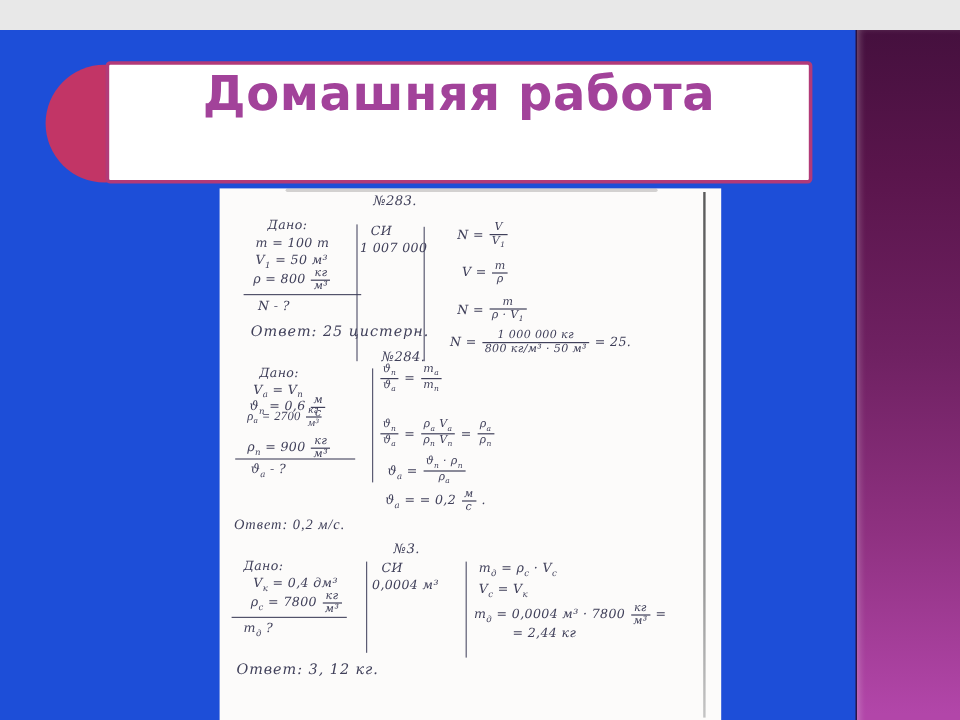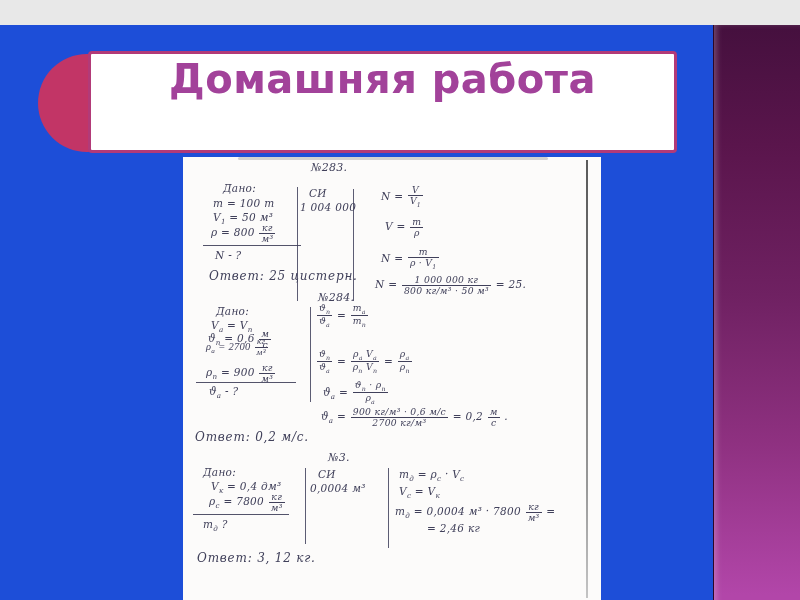--- a/index.html
+++ b/index.html
@@ -93,21 +93,21 @@
     <div class="problem" style="top:0; height:134px;">
       <div class="hw num" style="left:128px; top:5px;">№283.</div>
       <div class="hw" style="left:40px;  top:25px;">Дано:</div>
       <div class="hw" style="left:30px;  top:40px;">m = 100 т</div>
       <div class="hw" style="left:30px;  top:54px;">V<sub>1</sub> = 50 м³</div>
       <div class="hw" style="left:28px;  top:66px;">ρ = 800 <span class="fr"><span class="nu">кг</span><span class="de">м³</span></span></div>
       <div class="uline" style="left:20px;  top:88px; width:98px;"></div>
       <div class="hw" style="left:32px;  top:92px;">N - ?</div>
       <div class="vline" style="left:114px; top:30px; height:114px;"></div>
       <div class="hw" style="left:126px; top:30px;">СИ</div>
-      <div class="hw" style="left:117px; top:44px;">1 004 000</div>
+      <div class="hw" style="left:117px; top:44px;">1 007 000</div>
       <div class="vline" style="left:170px; top:32px; height:112px;"></div>
       <div class="hw" style="left:198px; top:28px;">N = <span class="fr"><span class="nu">V</span><span class="de">V<sub>1</sub></span></span></div>
       <div class="hw" style="left:202px; top:60px;">V = <span class="fr"><span class="nu">m</span><span class="de">ρ</span></span></div>
       <div class="hw" style="left:198px; top:90px;">N = <span class="fr"><span class="nu">m</span><span class="de">ρ · V<sub>1</sub></span></span></div>
       <div class="hw" style="left:192px; top:118px;">N = <span class="fr"><span class="nu">1 000 000 кг</span><span class="de">800 кг/м³ · 50 м³</span></span> = 25.</div>
       <div class="hw ans" style="left:26px;  top:113px;">Ответ: 25 цистерн.</div>
     </div>
 
     <div class="problem" style="top:130px; height:164px;">
       <div class="hw num" style="left:135px; top:5px;">№284.</div>
@@ -115,36 +115,36 @@
       <div class="hw" style="left:28px;  top:32px;">V<sub>а</sub> = V<sub>п</sub></div>
       <div class="hw" style="left:25px;  top:42px;">ϑ<sub>п</sub> = 0,6 <span class="fr"><span class="nu">м</span><span class="de">с</span></span></div>
       <div class="hw" style="left:23px;  top:50px;font-family:Liberation Serif, serif;">ρ<sub>а</sub> = 2700 <span class="fr"><span class="nu">кг</span><span class="de">м³</span></span></div>
       <div class="hw" style="left:23px;  top:76px;">ρ<sub>п</sub> = 900 <span class="fr"><span class="nu">кг</span><span class="de">м³</span></span></div>
       <div class="uline" style="left:13px;  top:95px; width:100px;"></div>
       <div class="hw" style="left:26px;  top:98px;">ϑ<sub>а</sub> - ?</div>
       <div class="vline" style="left:127px; top:20px; height:95px;"></div>
       <div class="hw" style="left:133px; top:16px;"><span class="fr"><span class="nu">ϑ<sub>п</sub></span><span class="de">ϑ<sub>а</sub></span></span> = <span class="fr"><span class="nu">m<sub>а</sub></span><span class="de">m<sub>п</sub></span></span></div>
       <div class="hw" style="left:133px; top:62px;"><span class="fr"><span class="nu">ϑ<sub>п</sub></span><span class="de">ϑ<sub>а</sub></span></span> = <span class="fr"><span class="nu">ρ<sub>а</sub> V<sub>а</sub></span><span class="de">ρ<sub>п</sub> V<sub>п</sub></span></span> = <span class="fr"><span class="nu">ρ<sub>а</sub></span><span class="de">ρ<sub>п</sub></span></span></div>
       <div class="hw" style="left:140px; top:93px;">ϑ<sub>а</sub> = <span class="fr"><span class="nu">ϑ<sub>п</sub> · ρ<sub>п</sub></span><span class="de">ρ<sub>а</sub></span></span></div>
-      <div class="hw" style="left:138px; top:120px;">ϑ<sub>а</sub> = <span class="fr"><span class="nu">900 кг/м³ · 0,6 м/с</span><span class="de">2700 кг/м³</span></span> = 0,2 <span class="fr"><span class="nu">м</span><span class="de">с</span></span> .</div>
-      <div class="hw ans" style="left:12px;  top:144px;">Ответ: 0,2 м/с.</div>
+      <div class="hw" style="left:138px; top:120px;">ϑ<sub>а</sub> =  = 0,2 <span class="fr"><span class="nu">м</span><span class="de">с</span></span> .</div>
+      <div class="hw ans" style="left:12px;  top:144px;font-family:Liberation Serif, serif;">Ответ: 0,2 м/с.</div>
     </div>
 
     <div class="problem" style="top:295px; height:152px;">
       <div class="hw num" style="left:145px; top:0px;">№3.</div>
       <div class="hw" style="left:20px;  top:14px;">Дано:</div>
       <div class="hw" style="left:28px;  top:28px;">V<sub>к</sub> = 0,4 дм³</div>
       <div class="hw" style="left:26px;  top:40px;">ρ<sub>с</sub> = 7800 <span class="fr"><span class="nu">кг</span><span class="de">м³</span></span></div>
       <div class="uline" style="left:10px;  top:62px; width:96px;"></div>
       <div class="hw" style="left:20px;  top:66px;">m<sub>д</sub>   ?</div>
       <div class="vline" style="left:122px; top:16px; height:76px;"></div>
       <div class="hw" style="left:135px; top:16px;">СИ</div>
       <div class="hw" style="left:127px; top:30px;">0,0004 м³</div>
       <div class="vline" style="left:205px; top:16px; height:80px;"></div>
       <div class="hw" style="left:216px; top:16px;">m<sub>д</sub> = ρ<sub>с</sub> · V<sub>с</sub></div>
       <div class="hw" style="left:216px; top:33px;">V<sub>с</sub> = V<sub>к</sub></div>
       <div class="hw" style="left:212px; top:50px;">m<sub>д</sub> = 0,0004 м³ · 7800 <span class="fr"><span class="nu">кг</span><span class="de">м³</span></span> =</div>
-      <div class="hw" style="left:244px; top:70px;">= 2,46 кг</div>
+      <div class="hw" style="left:244px; top:70px;">= 2,44 кг</div>
       <div class="hw ans" style="left:14px;  top:100px;">Ответ: 3, 12 кг.</div>
     </div>
 
   </div>
 </div>
 
 </body></html>

